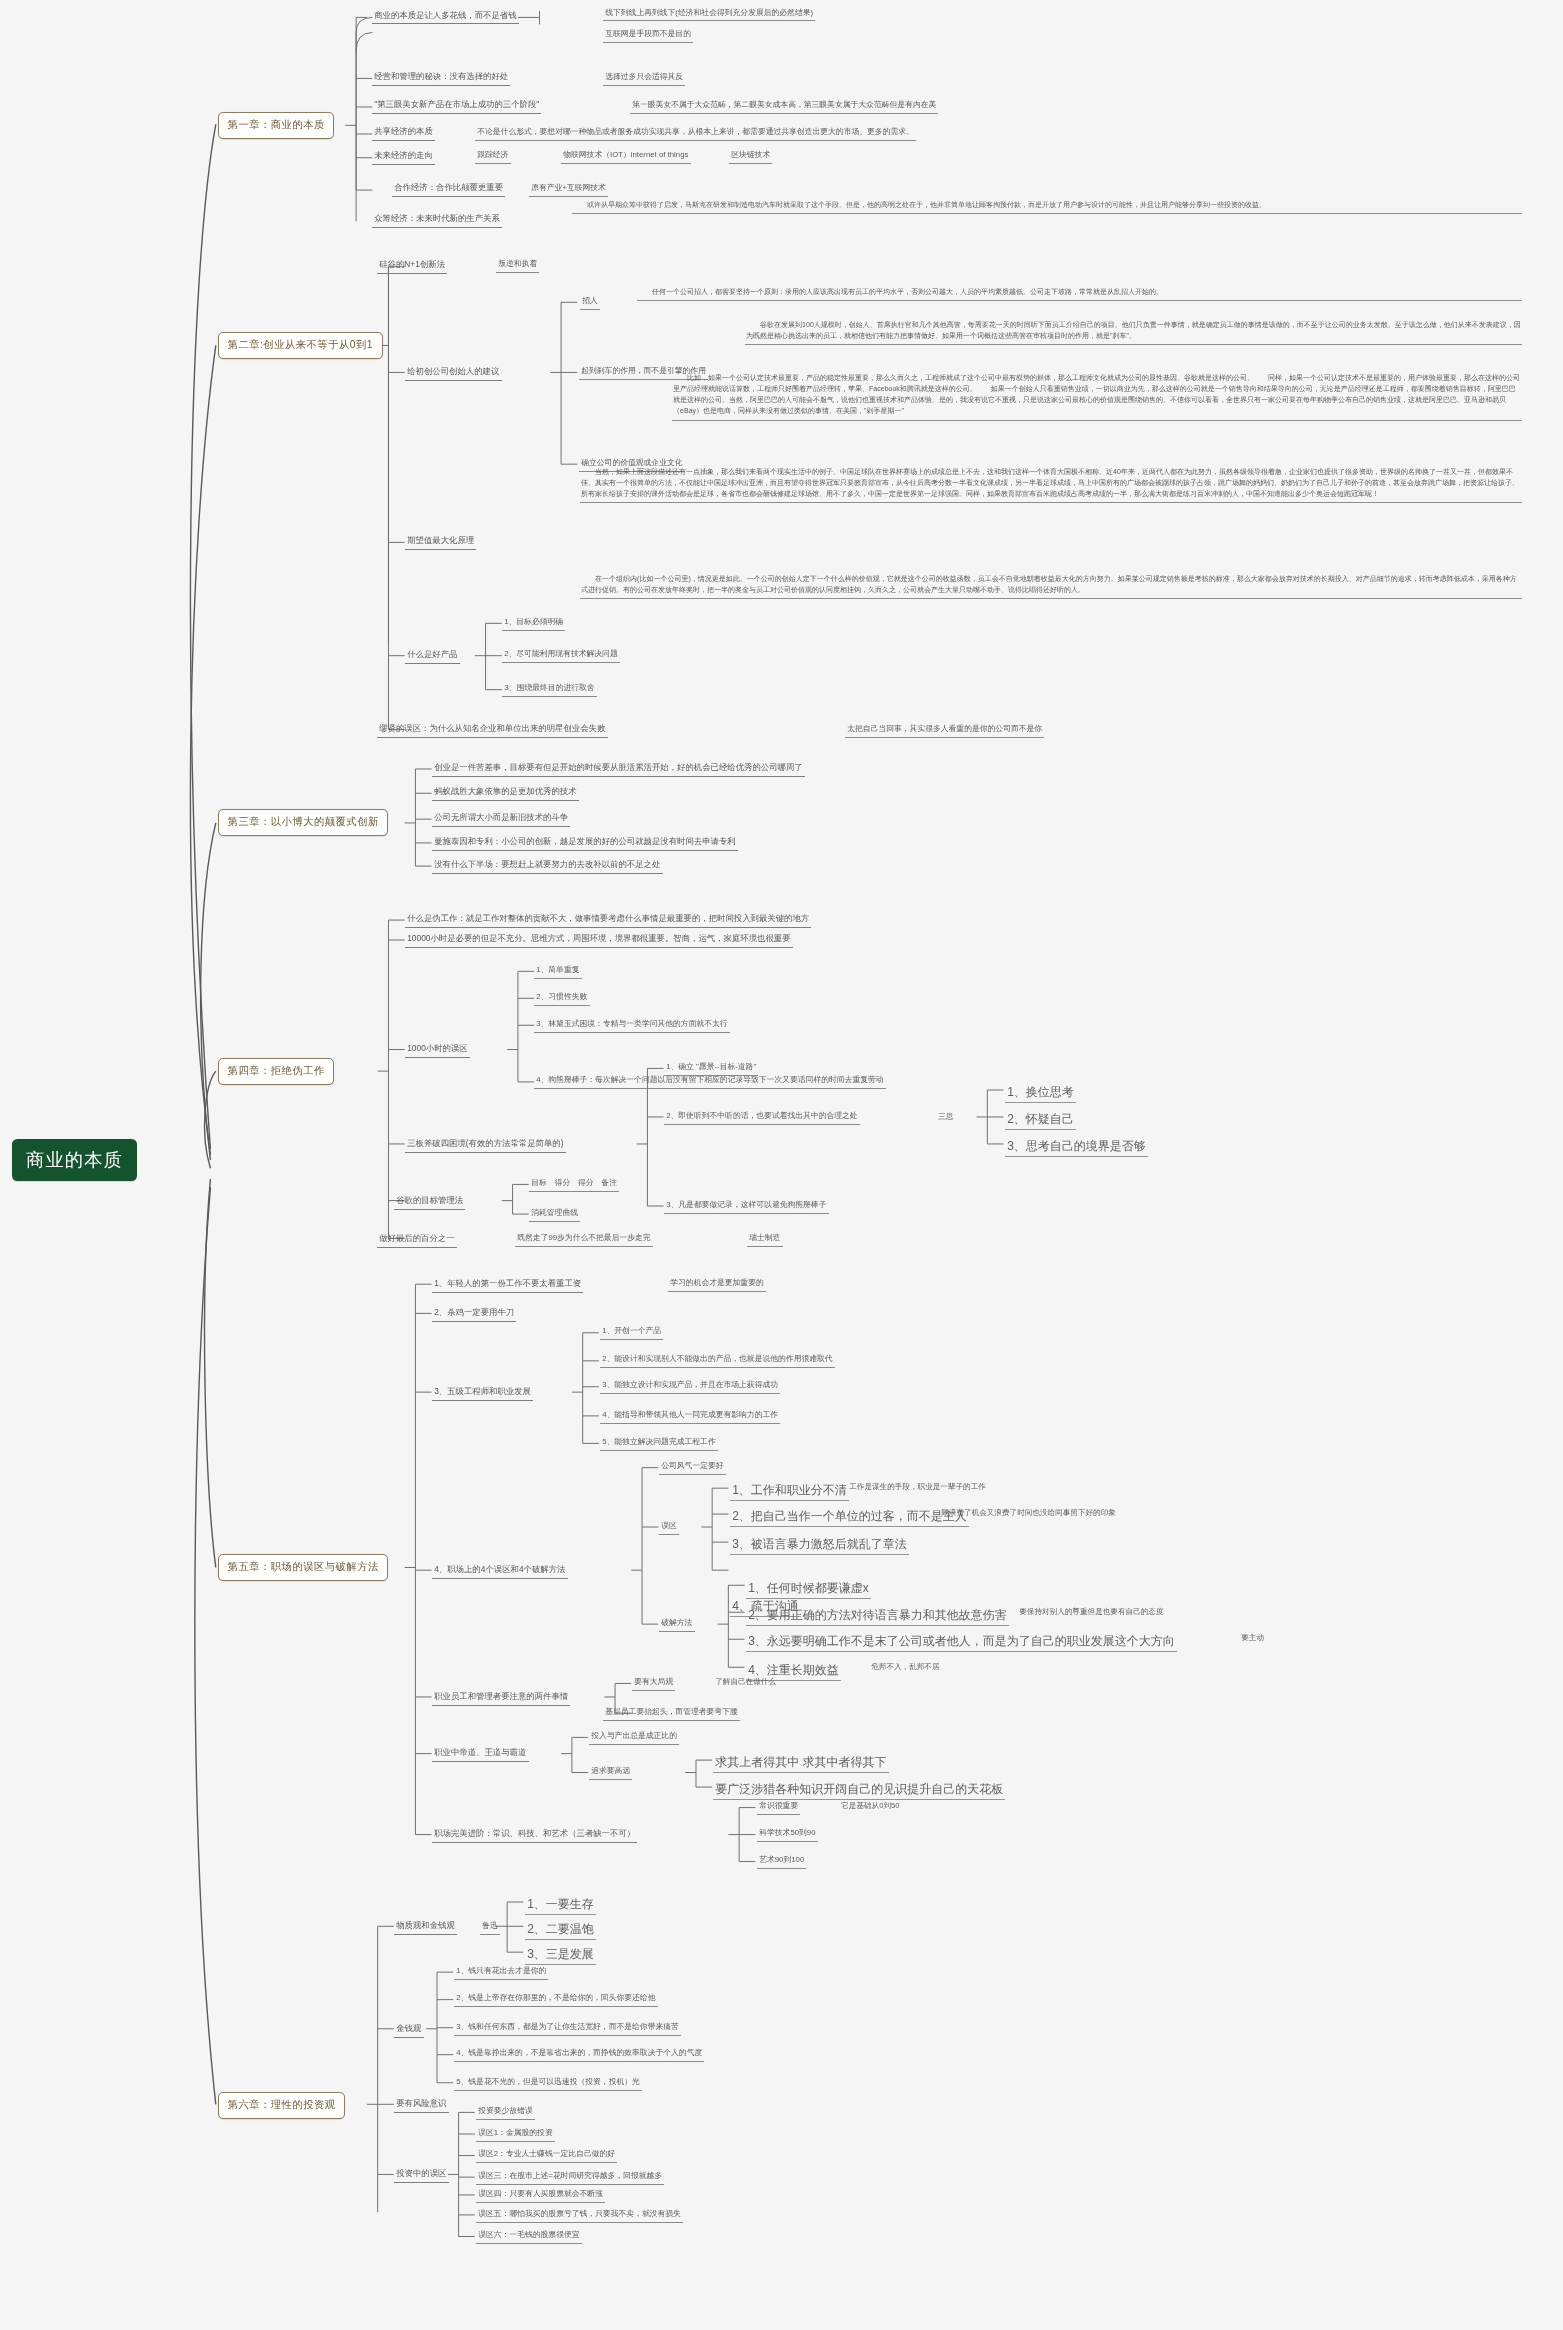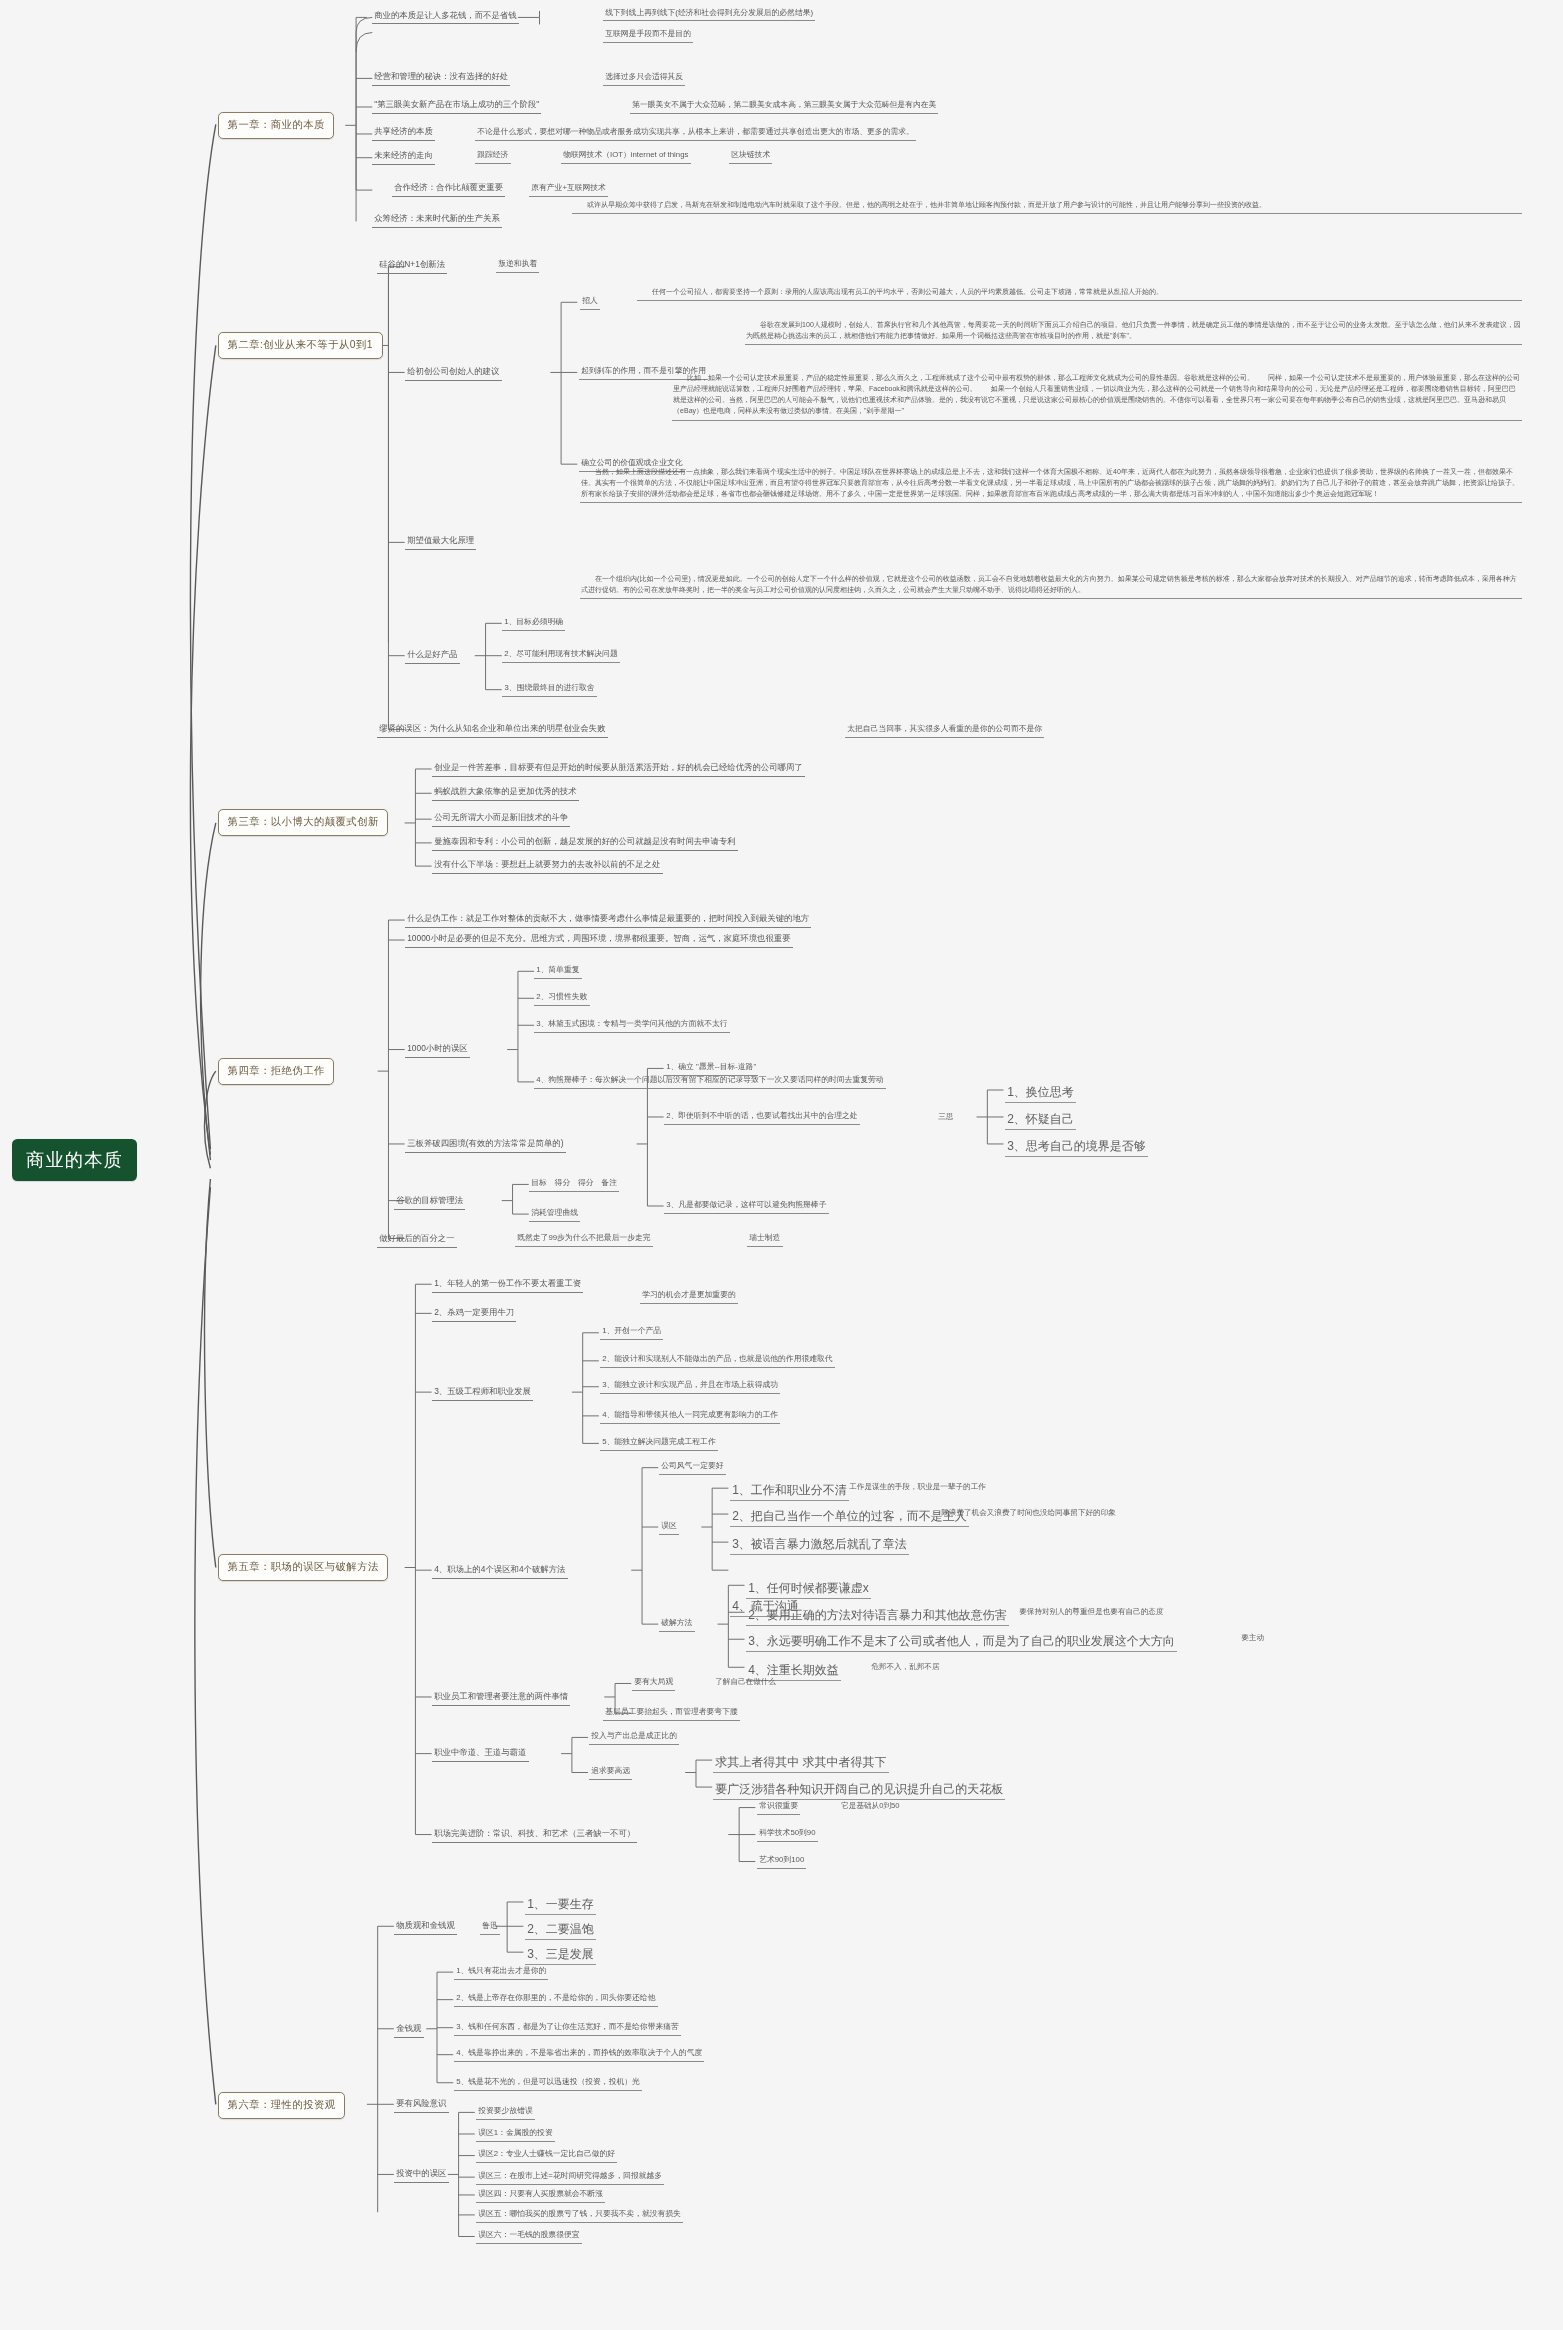--- a/index.html
+++ b/index.html
@@ -350,21 +350,21 @@
 
 <div class="node l2" style="left:394px;top:1194px;">谷歌的目标管理法</div>
 <div class="node l3" style="left:529px;top:1177px;">目标　得分　得分　备注</div>
 <div class="node l3" style="left:529px;top:1207px;">消耗管理曲线</div>
 
 <div class="node l2" style="left:377px;top:1232px;">做好最后的百分之一</div>
 <div class="node l3" style="left:515px;top:1232px;">既然走了99步为什么不把最后一步走完</div>
 <div class="node l3" style="left:747px;top:1232px;">瑞士制造</div>
 
 <div class="node l2" style="left:432px;top:1277px;">1、年轻人的第一份工作不要太看重工资</div>
-<div class="node l3" style="left:640px;top:1277px;margin-top:12px;">学习的机会才是更加重要的</div>
+<div class="node l3" style="left:668px;top:1277px;">学习的机会才是更加重要的</div>
 <div class="node l2" style="left:432px;top:1306px;">2、杀鸡一定要用牛刀</div>
 
 <div class="node l2" style="left:432px;top:1385px;">3、五级工程师和职业发展</div>
 <div class="node l3" style="left:600px;top:1325px;">1、开创一个产品</div>
 <div class="node l3" style="left:600px;top:1353px;">2、能设计和实现别人不能做出的产品，也就是说他的作用很难取代</div>
 <div class="node l3" style="left:600px;top:1379px;">3、能独立设计和实现产品，并且在市场上获得成功</div>
 <div class="node l3" style="left:600px;top:1409px;">4、能指导和带领其他人一同完成更有影响力的工作</div>
 <div class="node l3" style="left:600px;top:1436px;">5、能独立解决问题完成工程工作</div>
 
 <div class="node l2" style="left:432px;top:1563px;">4、职场上的4个误区和4个破解方法</div>

